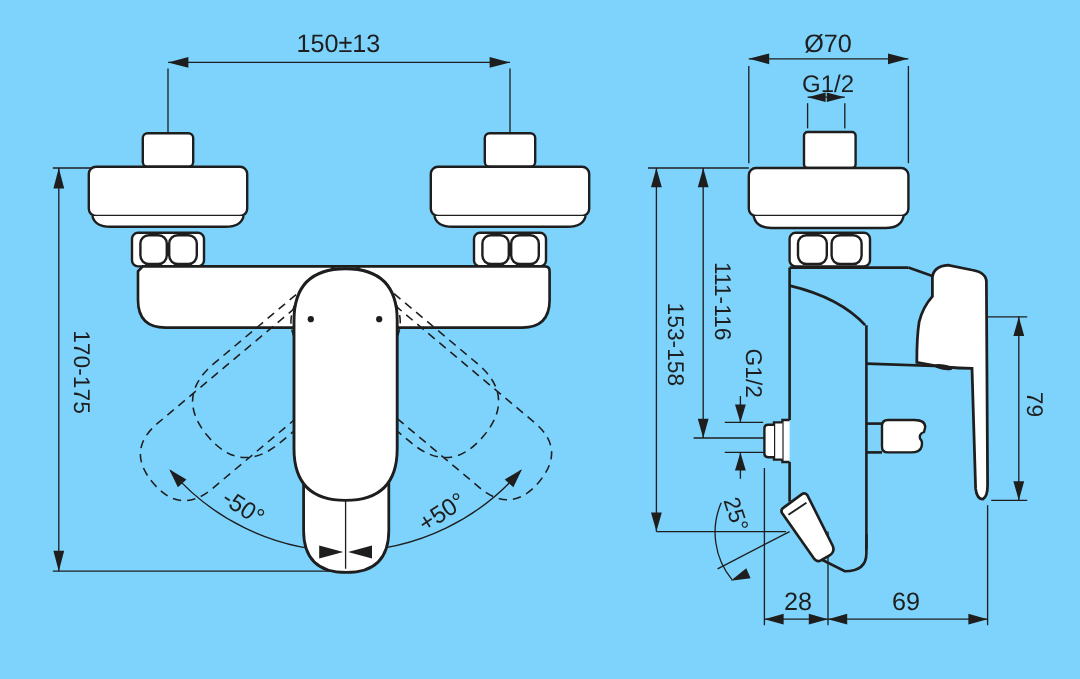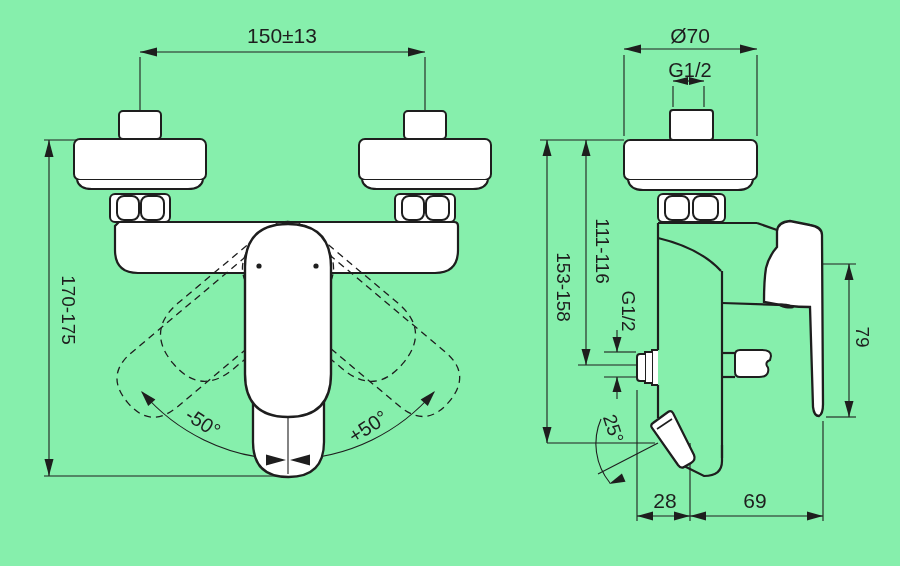--- a/index.html
+++ b/index.html
@@ -1,16 +1,16 @@
 <!DOCTYPE html>
 <html><head>
 <meta charset="utf-8">
 <style>
   html,body{margin:0;padding:0;background:#ffffff;}
-  #stage{position:relative;width:900px;height:566px;background:#86efac;overflow:hidden;
+  #stage{position:relative;width:900px;height:566px;background:#7dd3fc;overflow:hidden;
          font-family:"Liberation Sans", sans-serif;}
   svg{position:absolute;left:0;top:0;}
   text{fill:#1e1e1e;}
   .dim-h{font-size:21px;}
   .dim-v{font-size:19px;}
   .dim-a{font-size:20px;}
 </style>
 </head>
 <body>
 

